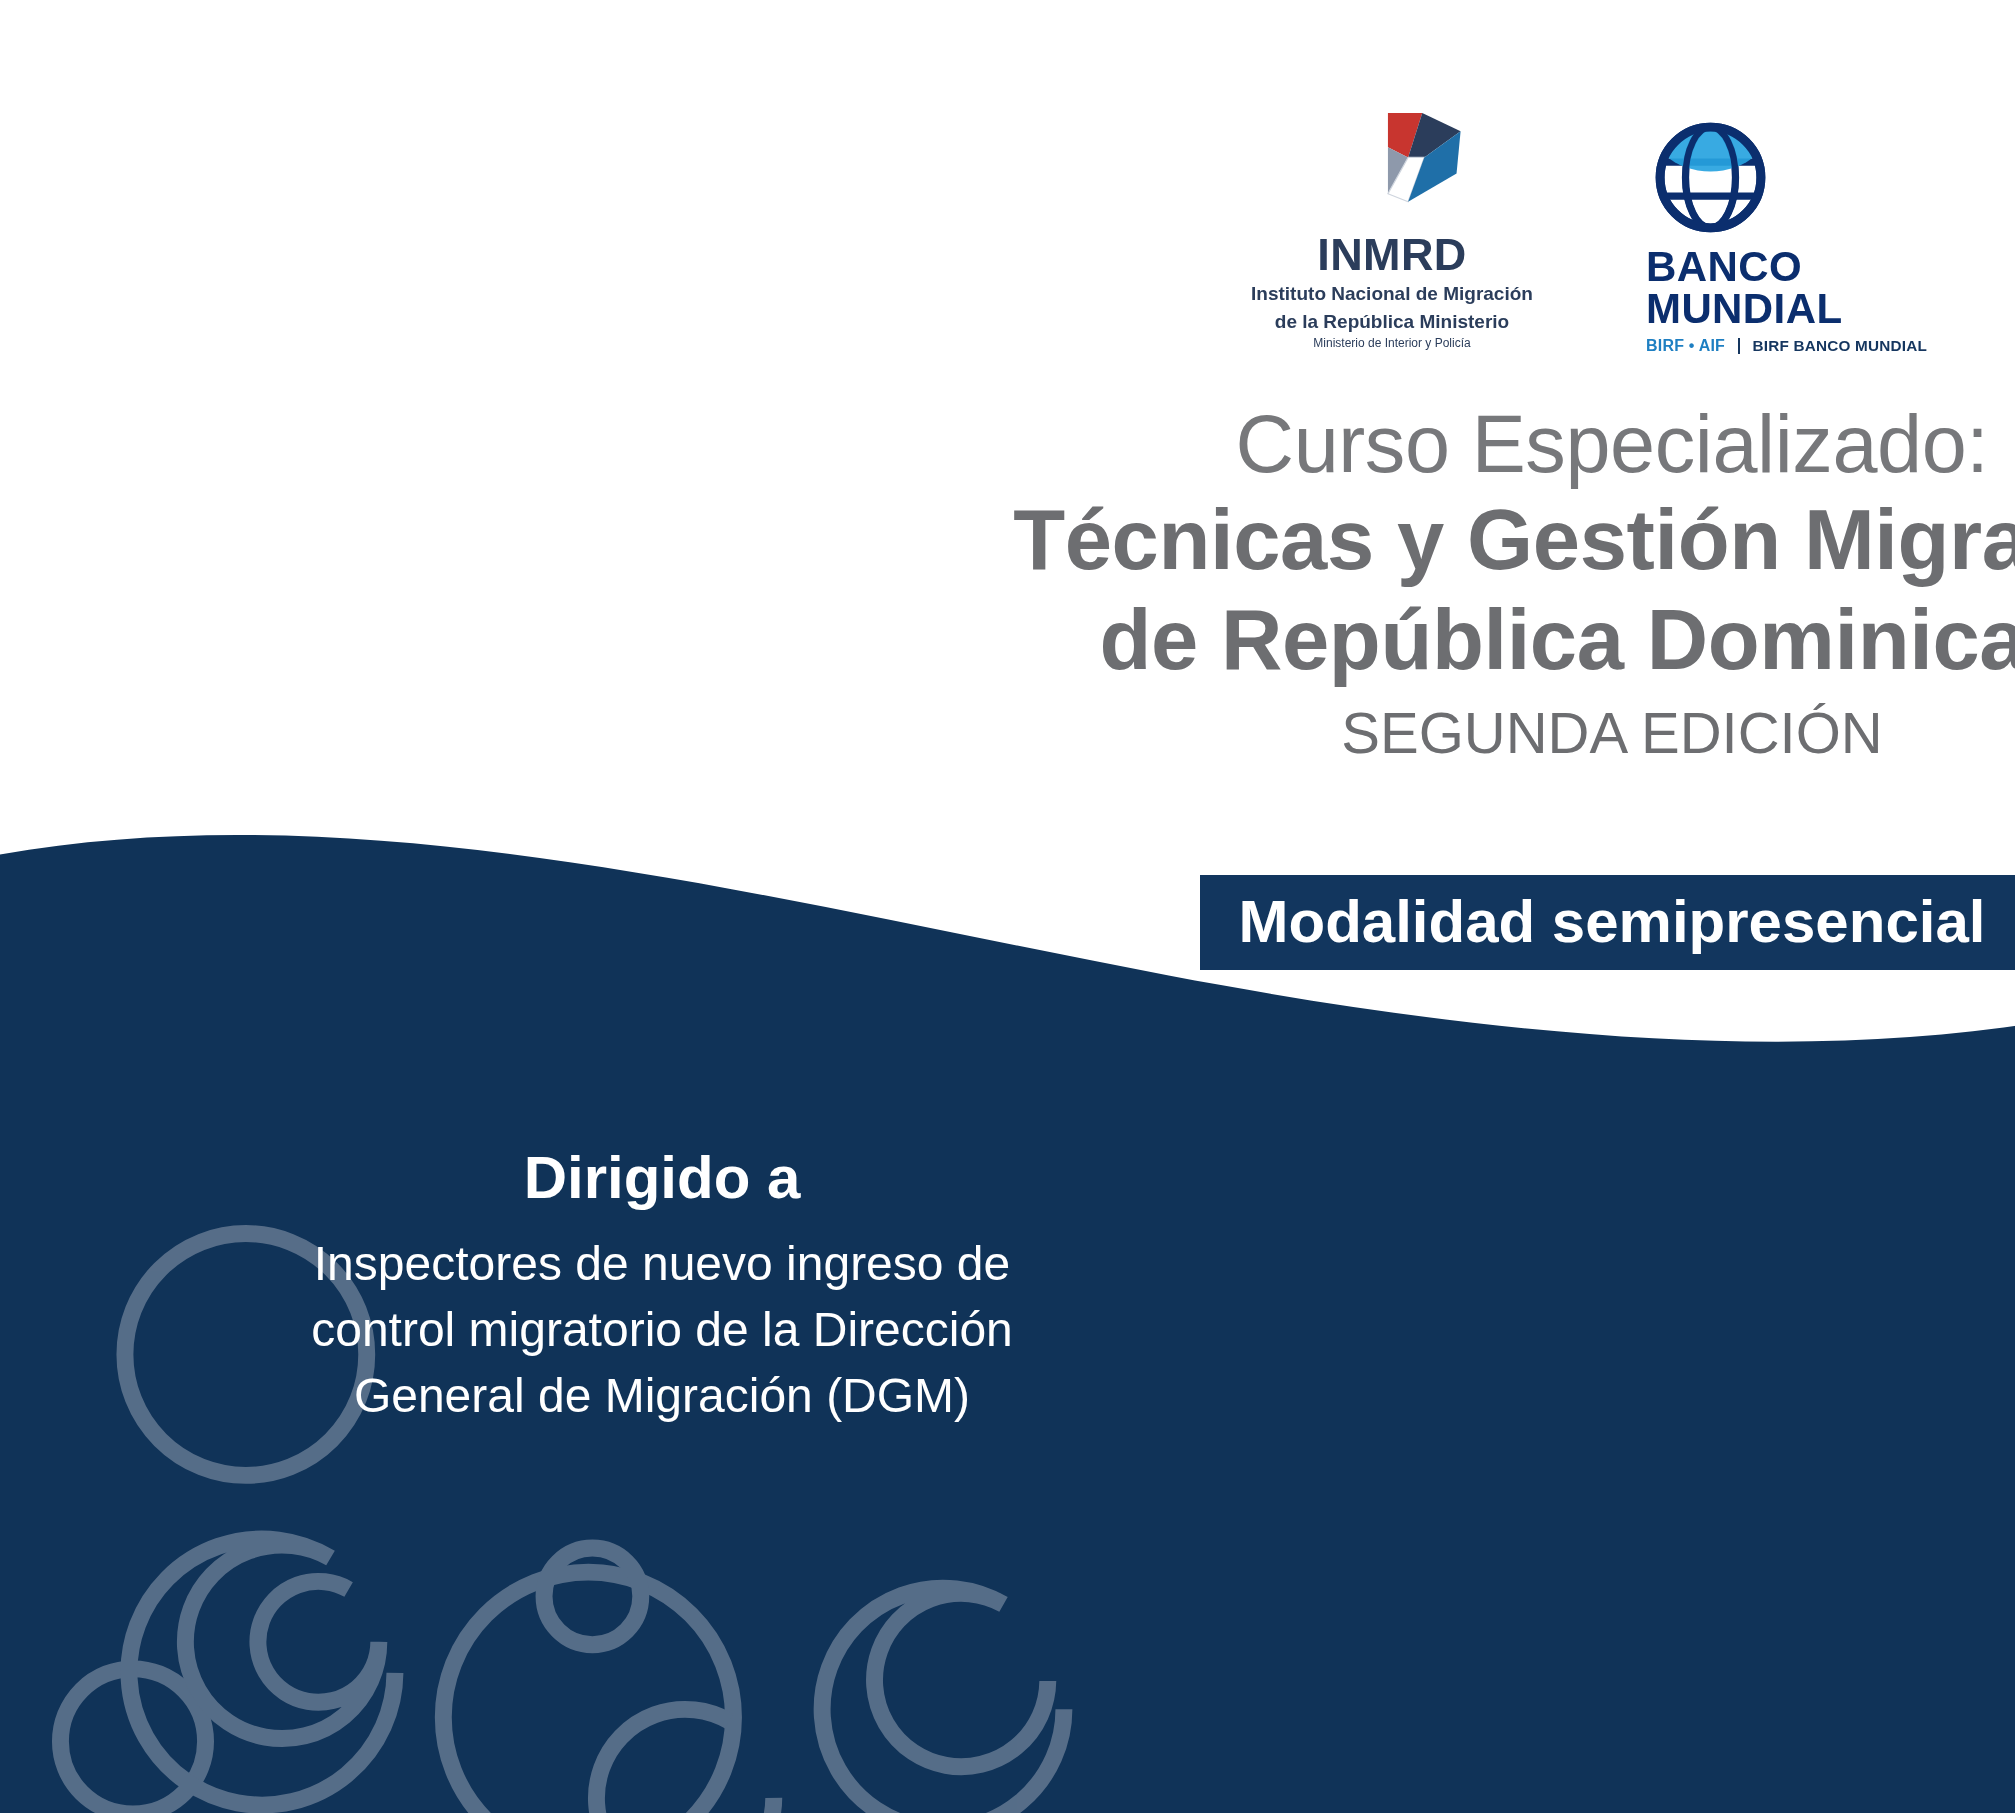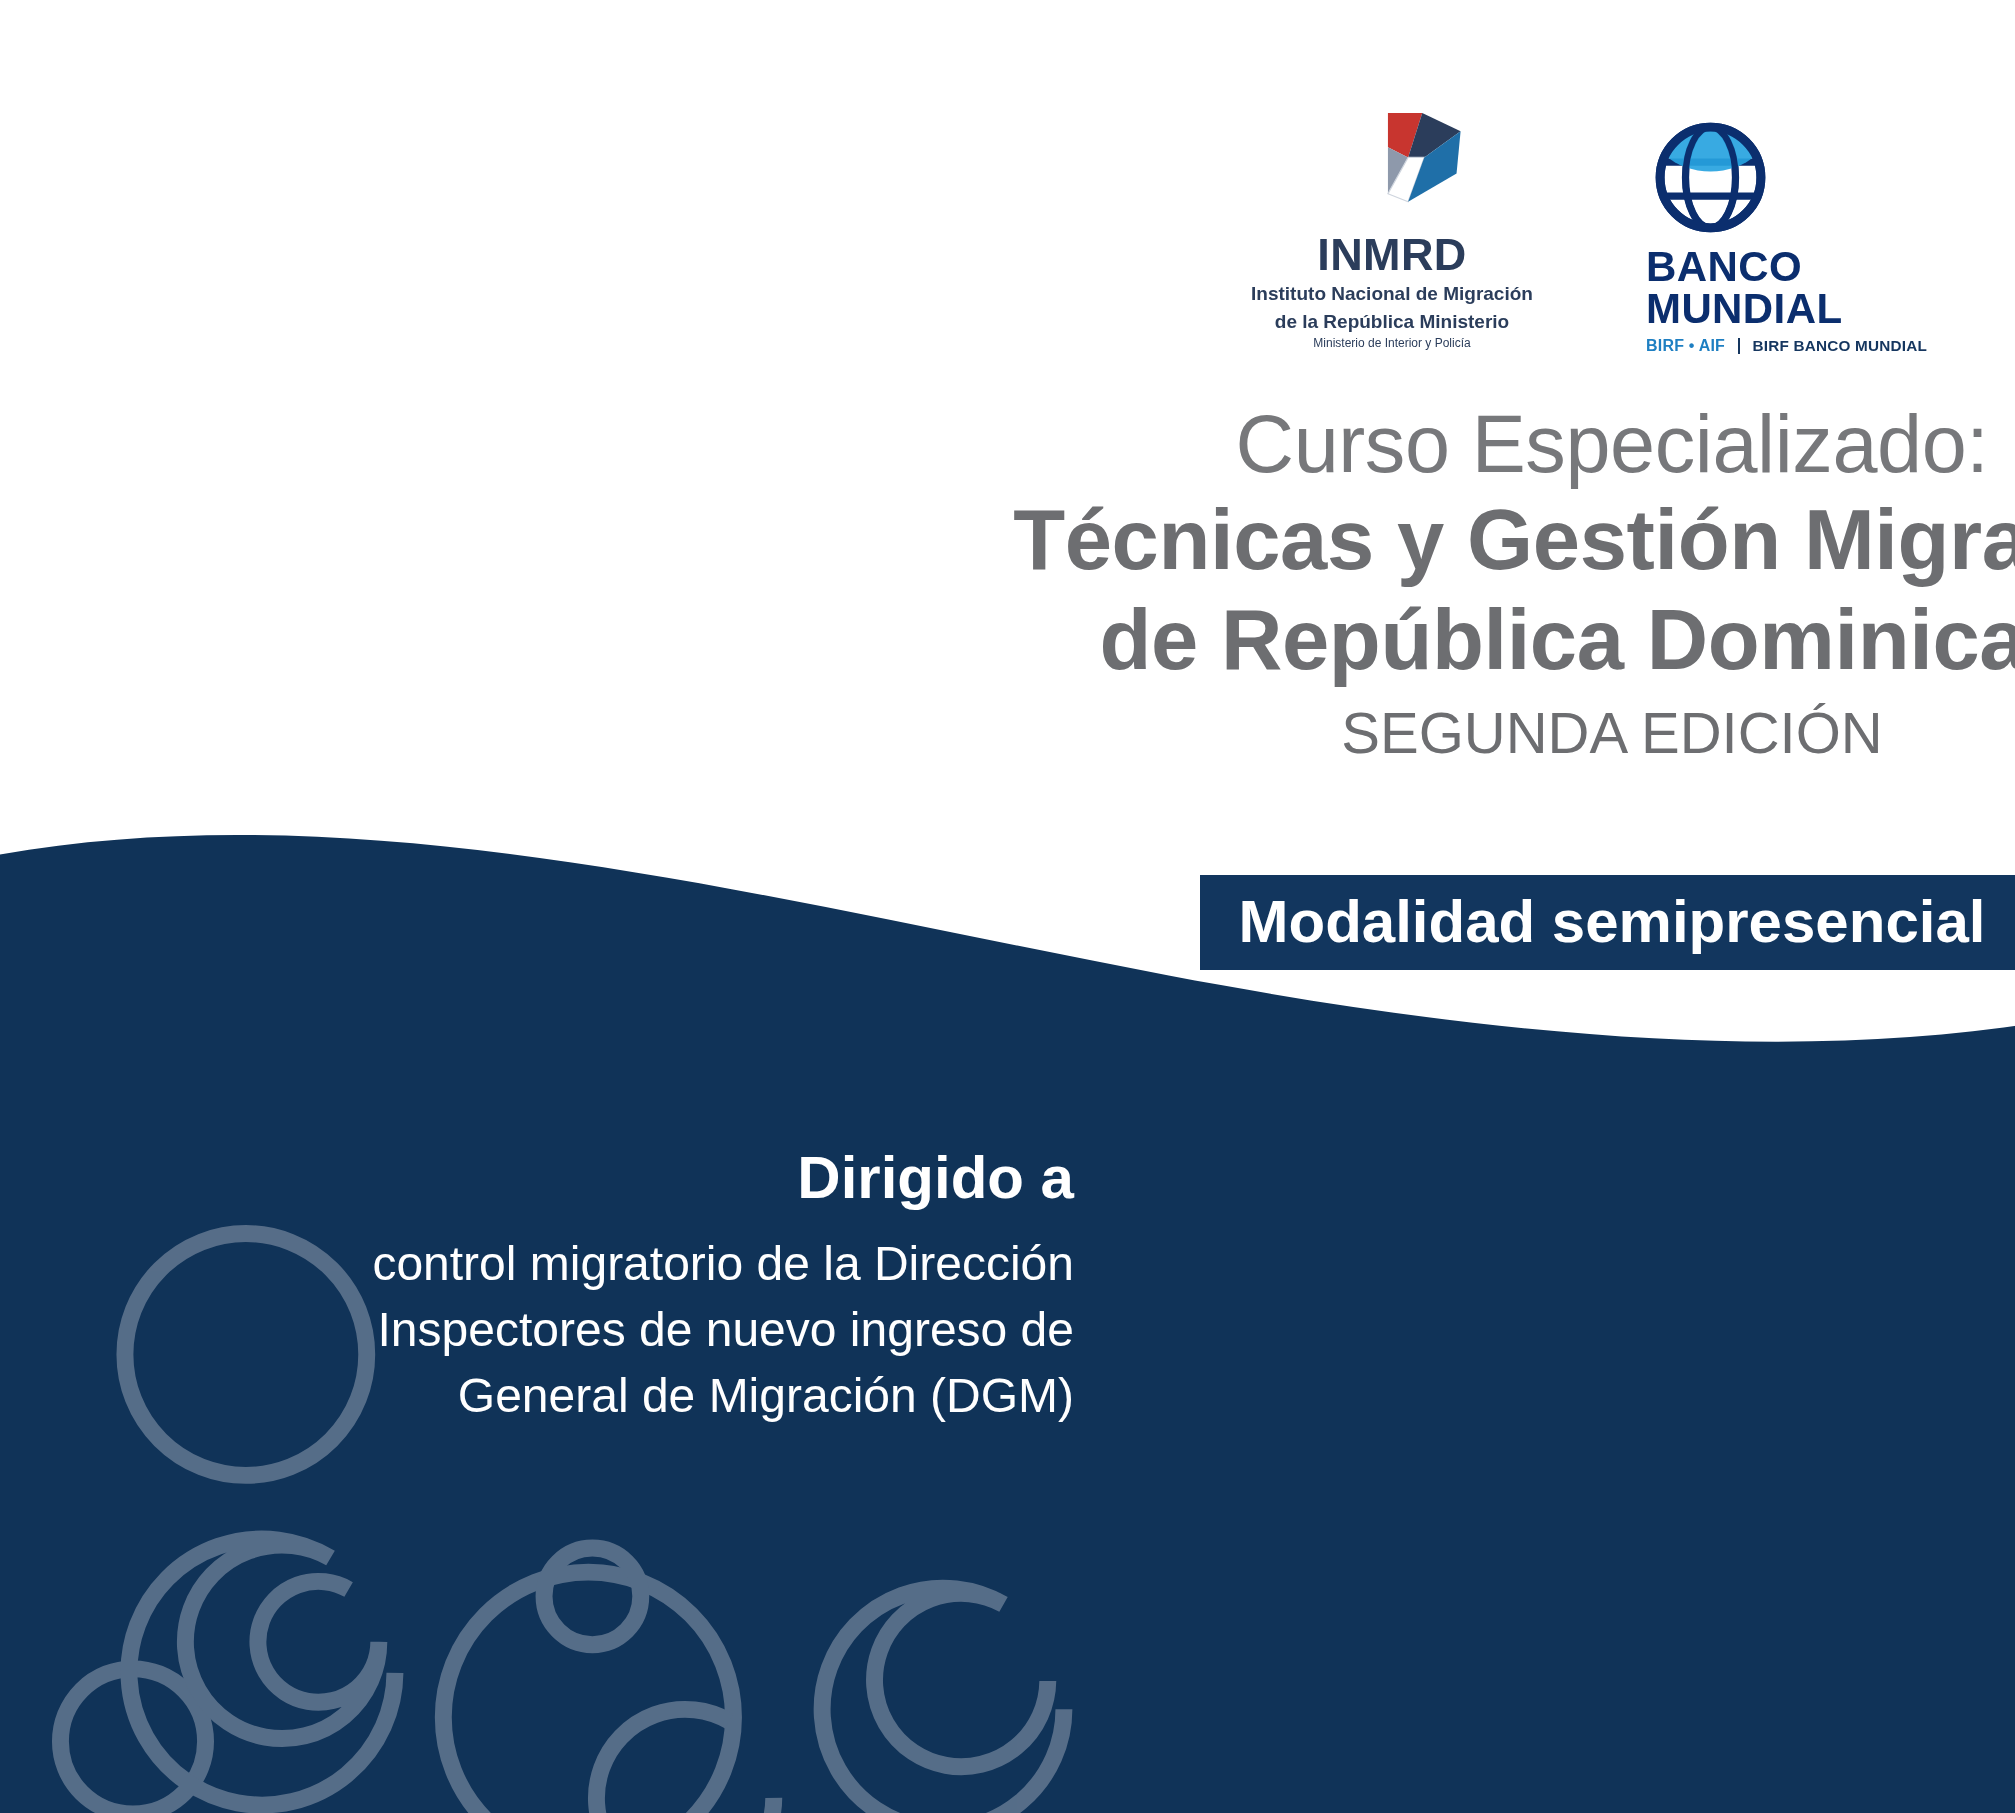--- a/index.html
+++ b/index.html
@@ -196,21 +196,21 @@
   
   .cols {
     position: absolute;
     top: 1145px;
     left: 0;
     width: 3224px;
     display: flex;
   }
   .col {
     flex: 1;
-    text-align: right;
+    text-align: center;
     color: #ffffff;
   }
   .col.left { padding-left: 250px; padding-right: 556px; }
   .col.right { padding-left: 423px; padding-right: 347px; }
 
   .col h2 {
     font-size: 60px;
     font-weight: bold;
     line-height: 1.1;
     margin-bottom: 20px;
@@ -316,22 +316,22 @@
     </div>
 
     <div class="modality-wrap">
       <div class="modality">Modalidad semipresencial</div>
     </div>
 
     <div class="cols">
 
       <div class="col left">
         <h2>Dirigido a</h2>
+        <p>Inspectores de nuevo ingreso de</p>
         <p>control migratorio de la Dirección</p>
-        <p>Inspectores de nuevo ingreso de</p>
         <p>General de Migración (DGM)</p>
       </div>
 
       <div class="col right">
         
         
         
       </div>
 
     </div>

